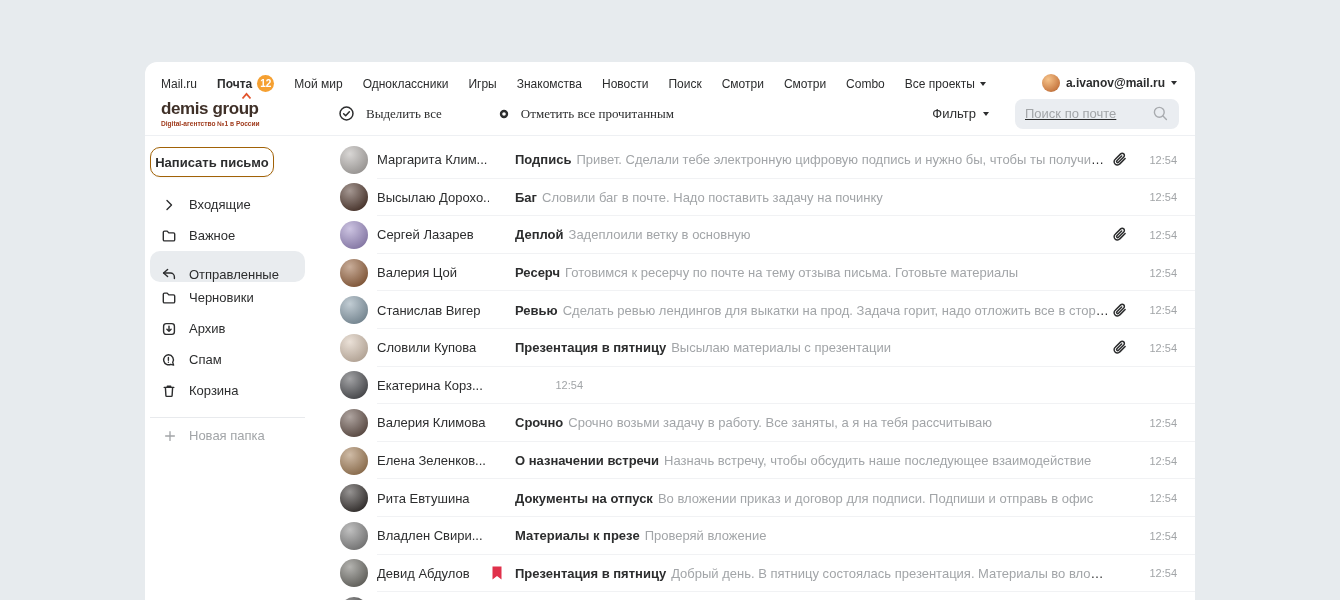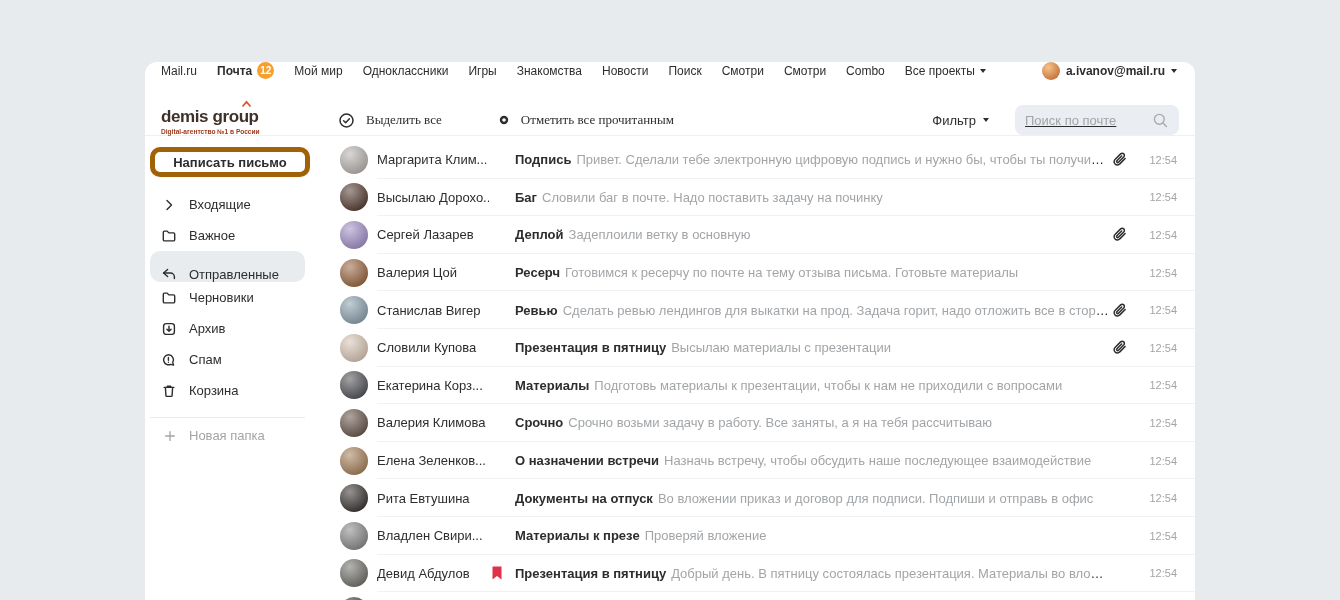--- a/index.html
+++ b/index.html
@@ -7,54 +7,54 @@
     --tagline:#a03c1e; --logo-caret:#e2552d;
     --selected-bg:#e9ecef; --search-bg:#eaedf1;
     --ink:#2c2d2e; --muted:#a2a5a8; --line:#f1f2f4;
   }
   *{box-sizing:border-box;margin:0;padding:0;}
   html,body{width:1340px;height:600px;overflow:hidden;}
   body{background:var(--page-bg);font-family:"Liberation Sans",sans-serif;color:var(--ink);position:relative;}
   .card{position:absolute;left:145px;top:62px;width:1050px;height:538px;background:#fff;
     border-radius:12px 12px 0 0;overflow:hidden;display:flex;flex-direction:column;}
   
-  .topnav{height:30px;display:flex;align-items:flex-start;padding:0 18px 0 16px;font-size:12px;flex:none;}
+  .topnav{height:30px;display:flex;align-items:flex-end;padding:0 18px 0 16px;font-size:12px;flex:none;}
   .nav-items{display:flex;align-items:center;}
   .nav-item{display:flex;align-items:center;gap:5px;margin-right:20px;cursor:pointer;white-space:nowrap;}
   .nav-item.active .nav-label{font-weight:bold;}
   .badge{background:var(--badge);color:#fff;font-size:10px;font-weight:bold;border-radius:9px;
     min-width:17px;height:17px;line-height:17px;text-align:center;padding:0 2px;}
   .nav-spacer{flex:1;}
   .account{display:flex;align-items:center;gap:6px;font-size:12px;cursor:pointer;font-weight:bold;}
   .account-avatar{width:18px;height:18px;border-radius:50%;
     background:radial-gradient(circle at 35% 30%, #f6c38a 0%, #c97b44 70%, #8a4f28 100%);}
   .caret-down{width:0;height:0;border-left:3.5px solid transparent;border-right:3.5px solid transparent;
     border-top:4.5px solid var(--ink);display:inline-block;}
   
-  .header{height:44px;display:flex;align-items:flex-end;border-bottom:1px solid #eef0f3;flex:none;}
+  .header{height:44px;display:flex;align-items:center;border-bottom:1px solid #eef0f3;flex:none;}
   .logo-zone{width:185px;padding-left:16px;flex:none;cursor:pointer;}
   .logo-text{font-size:17px;font-weight:600;color:#3f3028;letter-spacing:-0.4px;line-height:1;
     position:relative;display:inline-block;}
   .logo-caret{position:absolute;right:7px;top:-8px;color:var(--logo-caret);display:inline-flex;}
   .logo-tagline{font-size:6.6px;color:var(--tagline);font-weight:bold;margin-top:2px;}
   .toolbar{display:flex;align-items:center;flex:1;padding-left:8px;}
   .tool-btn{display:flex;align-items:center;gap:11px;font-size:13px;cursor:pointer;margin-right:56px;font-family:Liberation Serif, serif;}
   .tool-icon{display:inline-flex;color:var(--ink);}
   .header-spacer{flex:1;}
   .filter-btn{display:flex;align-items:center;gap:7px;font-size:13px;cursor:pointer;margin-right:26px;}
   .search-box{width:164px;height:30px;background:var(--search-bg);border-radius:8px;display:flex;
     align-items:center;padding:0 10px;margin-right:16px;text-decoration:underline;}
   .search-box input{flex:1;min-width:0;border:none;outline:none;background:transparent;font-size:13px;
     font-family:"Liberation Sans",sans-serif;color:var(--ink);}
   .search-box input::placeholder{color:var(--muted);}
   .search-icon{display:inline-flex;color:#a8abaf;}
   
   .body{flex:1;display:flex;overflow:hidden;}
   .sidebar{width:185px;flex:none;padding:10px 0 0 5px;}
-  .compose-btn{width:160px;height:30px;margin:1px 0 12px 0;background:#fff;border:5px solid #a16207;
+  .compose-btn{width:124px;height:30px;margin:1px 0 12px 0;background:#fff;border:1px solid #a16207;
     border-radius:10px;font-size:13px;font-weight:bold;color:var(--ink);cursor:pointer;
     font-family:"Liberation Sans",sans-serif;box-shadow:0 1px 2px rgba(0,0,0,.04);}
   .side-item{height:31px;display:flex;align-items:center;gap:12px;padding-left:11px;width:155px;
     border-radius:10px;font-size:13px;cursor:pointer;}
   .side-item.selected{background:var(--selected-bg);font-weight:normal;align-items:flex-end;}
   .side-icon{width:16px;height:16px;display:inline-flex;color:var(--ink);flex:none;}
   .side-divider{height:1px;background:#e8eaed;width:155px;margin:11px 0 10px 0;}
   .new-folder{display:flex;align-items:center;gap:12px;padding-left:13px;font-size:13px;
     color:var(--muted);cursor:pointer;}
   .new-folder .side-icon{color:var(--muted);width:14px;height:14px;}
@@ -309,21 +309,20 @@
             <svg width="17" height="17" viewBox="0 0 16 16">
               <path d="M13.3 7.1l-5 5a3.05 3.05 0 11-4.3-4.3l5.1-5.1a2.05 2.05 0 112.9 2.9L7 10.6a1.02 1.02 0 01-1.45-1.45l4.5-4.5" fill="none" stroke="currentColor" stroke-width="1.4" stroke-linecap="round" stroke-linejoin="round"></path>
             </svg>
           </span>
     <span class="m-time">12:54</span>
   </div>
         <div class="mail-row">
     <span class="avatar" style="background-color: rgb(86, 87, 91);"></span>
     <span class="m-name">Екатерина Корз...</span>
     <span class="m-flag"></span>
-    <span class="m-text"><span class="m-subject">Материалы</span><span class="m-preview">Подготовь материалы к презентации, чтобы к нам не приходили с вопросами</span></span>
     <span class="m-clip"></span>
     <span class="m-time">12:54</span>
   </div>
         <div class="mail-row">
     <span class="avatar" style="background-color: rgb(109, 90, 82);"></span>
     <span class="m-name">Валерия Климова</span>
     <span class="m-flag"></span>
     <span class="m-text"><span class="m-subject">Срочно</span><span class="m-preview">Срочно возьми задачу в работу. Все заняты, а я на тебя рассчитываю</span></span>
     <span class="m-clip"></span>
     <span class="m-time">12:54</span>

